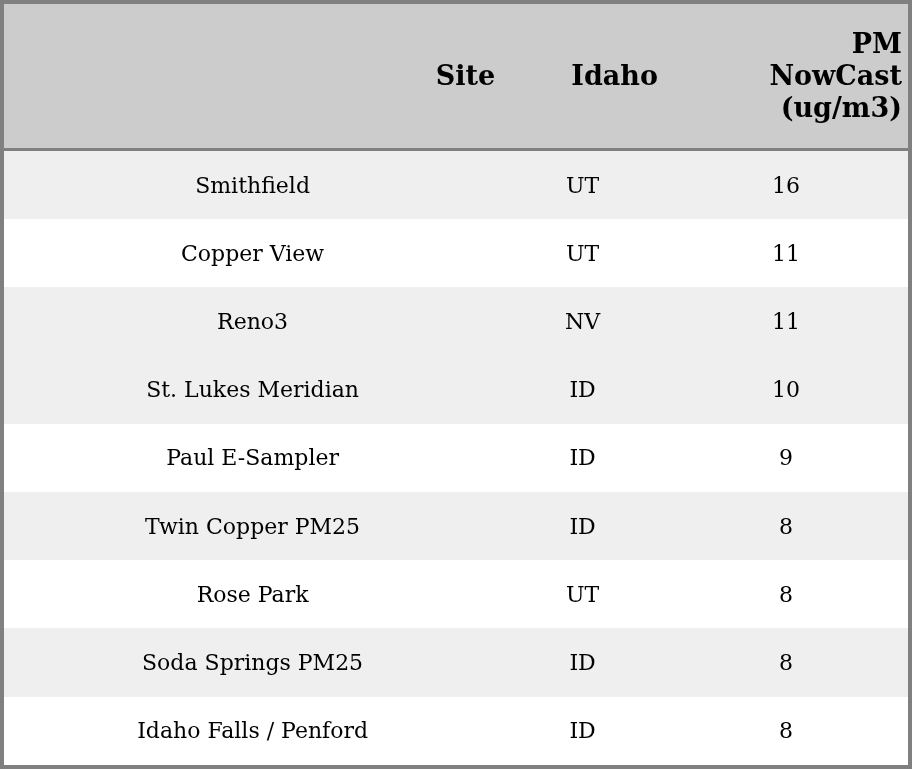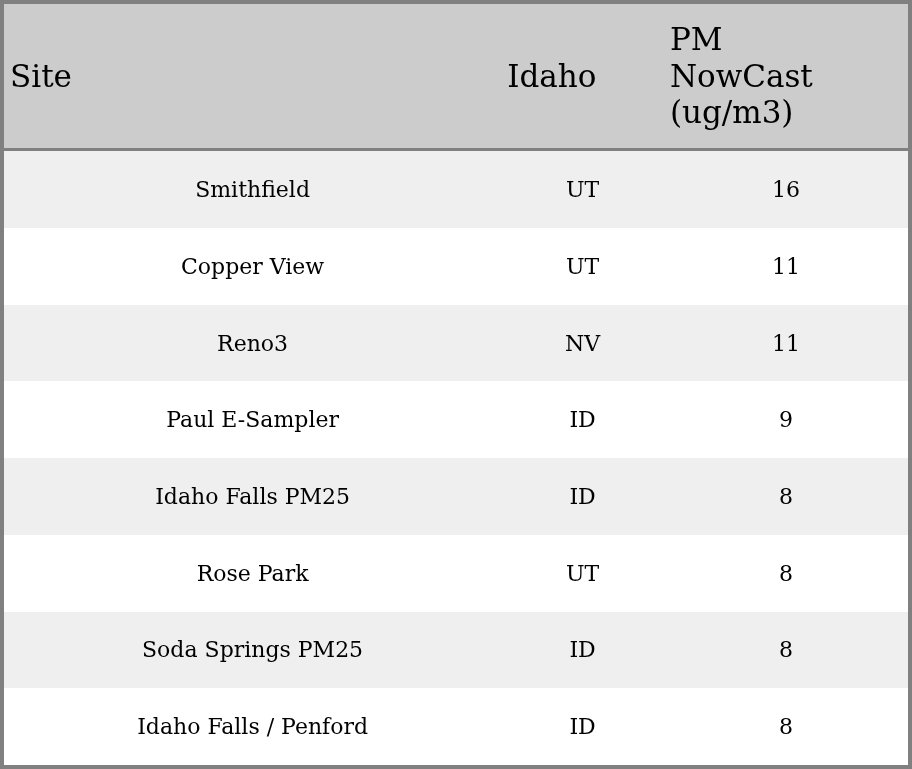--- a/index.html
+++ b/index.html
@@ -25,24 +25,24 @@
     width: 100%;
     height: 100%;
     table-layout: fixed;
   }
   table.data-table thead tr {
     background: #cccccc;
   }
   table.data-table thead th {
     border-bottom: 3px solid #808080;
     font-family: "DejaVu Serif", "Liberation Serif", serif;
-    font-weight: normal;
-    font-size: 31px;
+    font-weight: bold;
+    font-size: 27px;
     color: #000000;
-    text-align: left;
+    text-align: right;
     vertical-align: middle;
     padding: 8px 6px;
     line-height: 1.18;
     height: 128px;
   }
   table.data-table tbody td {
     font-family: "DejaVu Serif", "Liberation Serif", serif;
     font-size: 22px;
     color: #000000;
     text-align: center;
@@ -97,27 +97,32 @@
       <tr class="row-even">
         <td>Copper View</td>
         <td>UT</td>
         <td>11</td>
       </tr>
       <tr class="row-odd">
         <td>Reno3</td>
         <td>NV</td>
         <td>11</td>
       </tr>
+      <tr class="row-odd">
+        <td>St. Lukes Meridian</td>
+        <td>ID</td>
+        <td>10</td>
+      </tr>
       <tr class="row-even">
         <td>Paul E-Sampler</td>
         <td>ID</td>
         <td>9</td>
       </tr>
       <tr class="row-odd">
-        <td>Idaho Falls PM25</td>
+        <td>Twin Copper PM25</td>
         <td>ID</td>
         <td>8</td>
       </tr>
       <tr class="row-even">
         <td>Rose Park</td>
         <td>UT</td>
         <td>8</td>
       </tr>
       <tr class="row-odd">
         <td>Soda Springs PM25</td>

